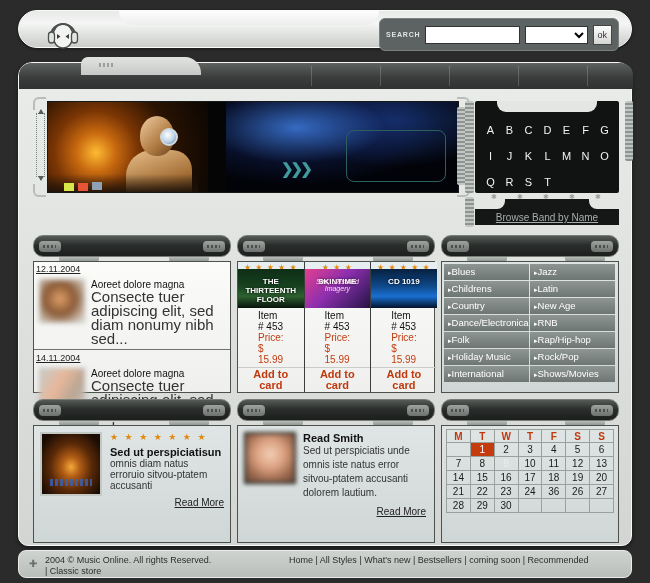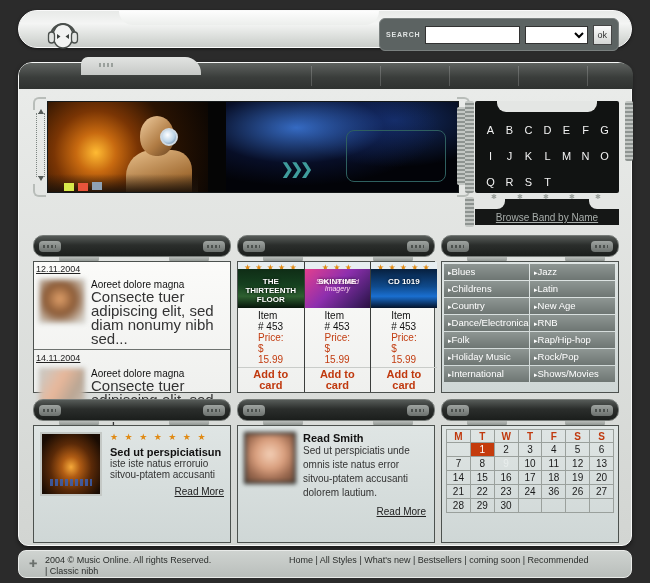--- a/index.html
+++ b/index.html
@@ -581,21 +581,21 @@
   <div class="pan-connect" style="left:354px;top:358px;width:40px;"></div>
   <div class="pan-connect" style="left:448px;top:358px;width:40px;"></div>
   <div class="pan-connect" style="left:546px;top:358px;width:40px;"></div>
 
   <div class="card tint" style="left:14px;top:362px;width:198px;height:118px;">
     <div class="feat">
       <div class="feat-img"></div>
       <div>
         <div class="feat-stars">★ ★ ★ ★ ★ ★ ★</div>
         <div class="feat-title">Sed ut perspiciatisun</div>
-        <div class="feat-text">iste iste natus erroruio sitvou-ptatem accusanti</div>
+        <div class="feat-text">omnis diam natus erroruio sitvou-ptatem accusanti</div>
         <span class="read-more">Read More</span>
       </div>
     </div>
   </div>
 
   <div class="card tint" style="left:218px;top:362px;width:198px;height:118px;">
     <div class="testi">
       <div class="testi-avatar"></div>
       <div>
         <div class="testi-name">Read Smith</div>
@@ -669,18 +669,18 @@
       </table>
     </div>
   </div>
 
 </div>
 
 <div class="footer">
   <div class="foot-dot">✚</div>
   <div class="foot-copy">
     <span>2004 © Music Online. All rights Reserved.</span><br>
-    <span>| Classic nibh</span>
+    <span>| Classic store</span>
   </div>
   <div class="foot-links">
     <span>Home</span><span> | </span><span>All Styles</span><span> | </span><span>What's new</span><span> | </span><span>Bestsellers</span><span> | </span><span>coming soon</span><span> | </span><span>Recommended</span>
   </div>
 </div>
 
 </body></html>

